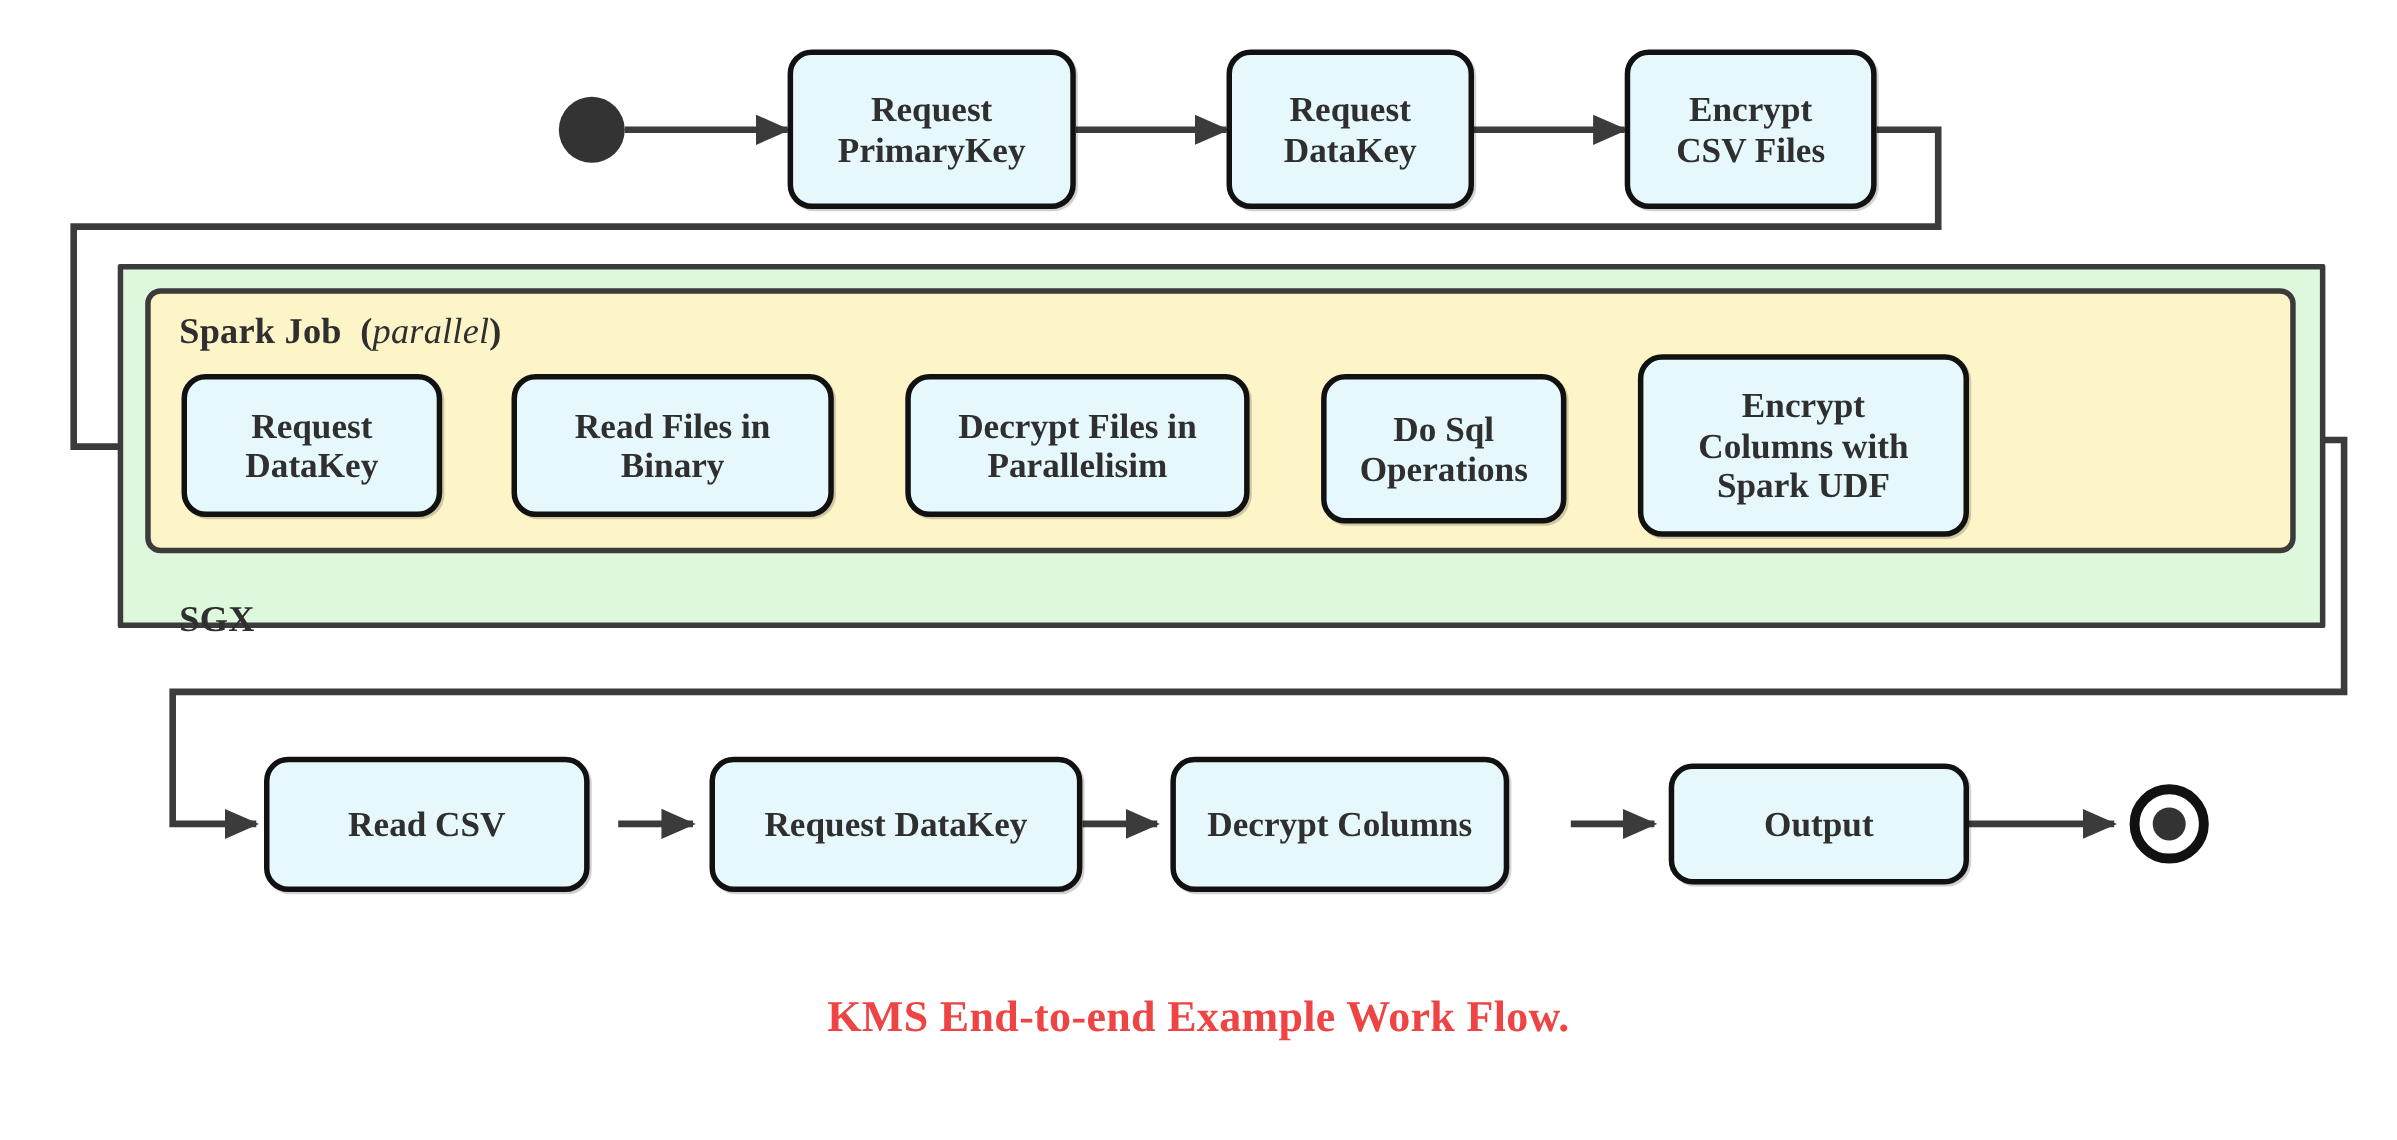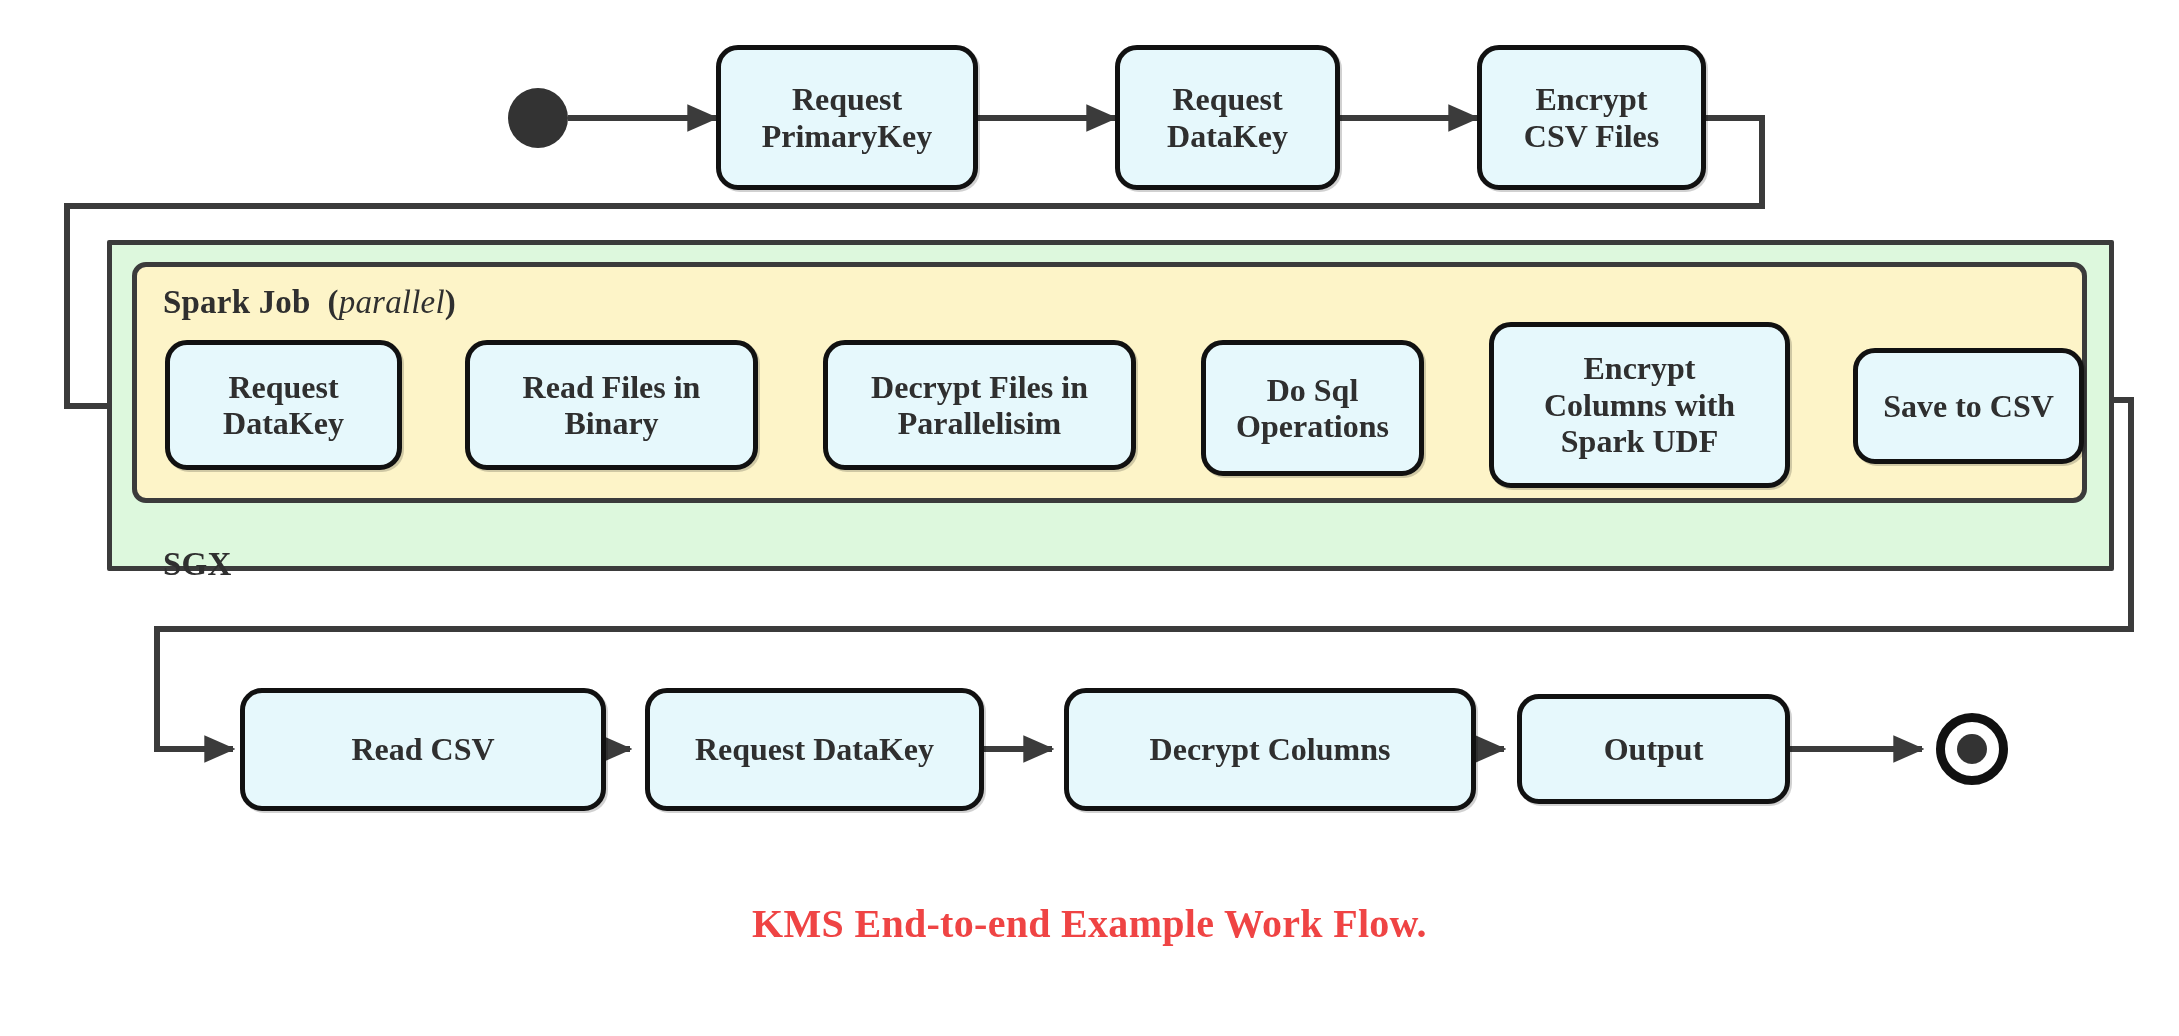--- a/index.html
+++ b/index.html
@@ -184,33 +184,30 @@
     <span>Do Sql
 Operations</span>
   </div>
 
   <div class="node" style="left:1489px; top:322px; width:301px; height:166px;">
     <span>Encrypt
 Columns with
 Spark UDF</span>
   </div>
 
-  <div class="node" style="left:1853px; top:348px; width:231px; height:116px;">
-    <span>Save to CSV</span>
-  </div>
-
-  <div class="node" style="left:240px; top:688px; width:366px; height:123px;">
+
+  <div class="node" style="left:240px; top:688px; width:296px; height:123px;">
     <span>Read CSV</span>
   </div>
 
   <div class="node" style="left:645px; top:688px; width:339px; height:123px;">
     <span>Request DataKey</span>
   </div>
 
-  <div class="node" style="left:1064px; top:688px; width:412px; height:123px;">
+  <div class="node" style="left:1064px; top:688px; width:308px; height:123px;">
     <span>Decrypt Columns</span>
   </div>
 
   <div class="node" style="left:1517px; top:694px; width:273px; height:110px;">
     <span>Output</span>
   </div>
 
   <div class="end-node" style="left:1936px; top:713px; width:72px; height:72px;">
     <span class="inner" style="width:30px; height:30px;"></span>
   </div>

